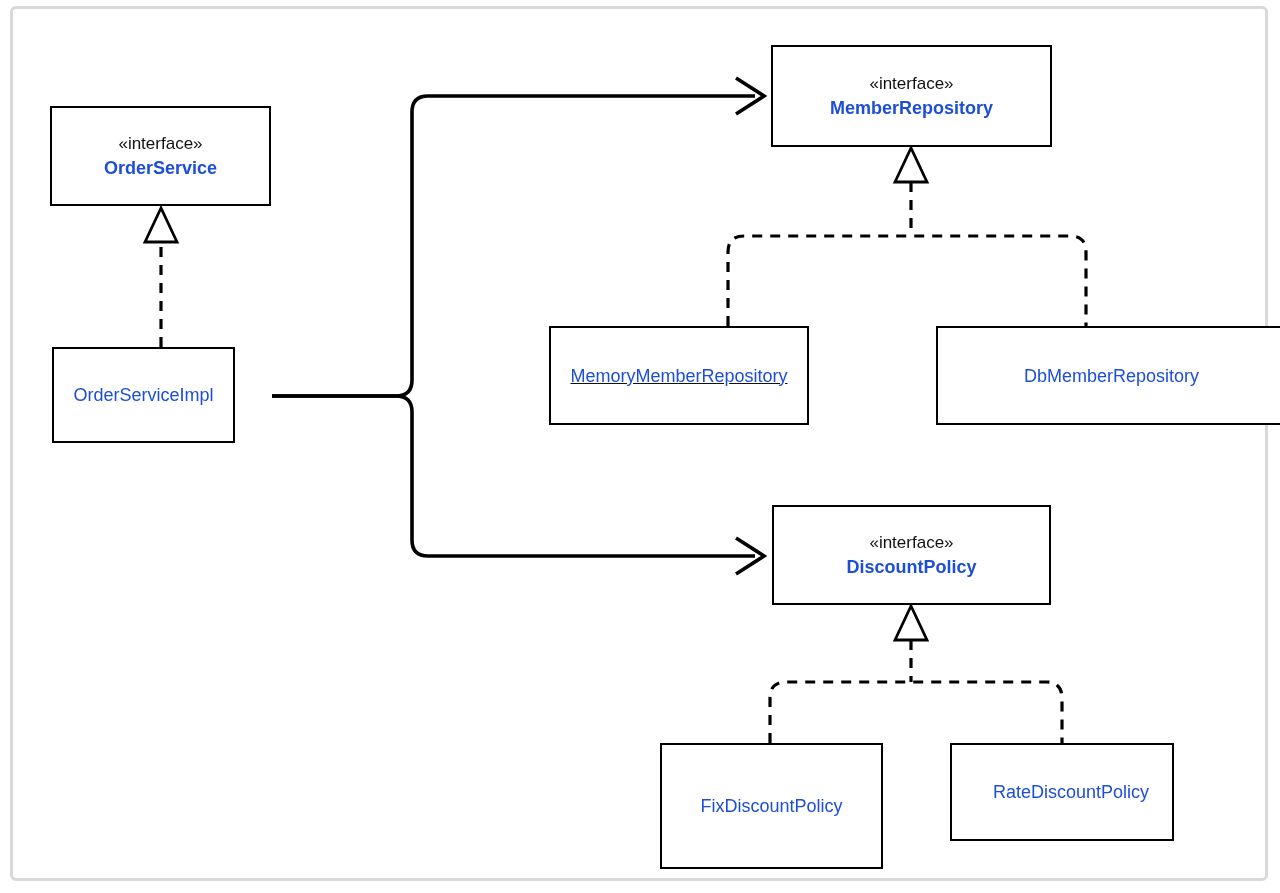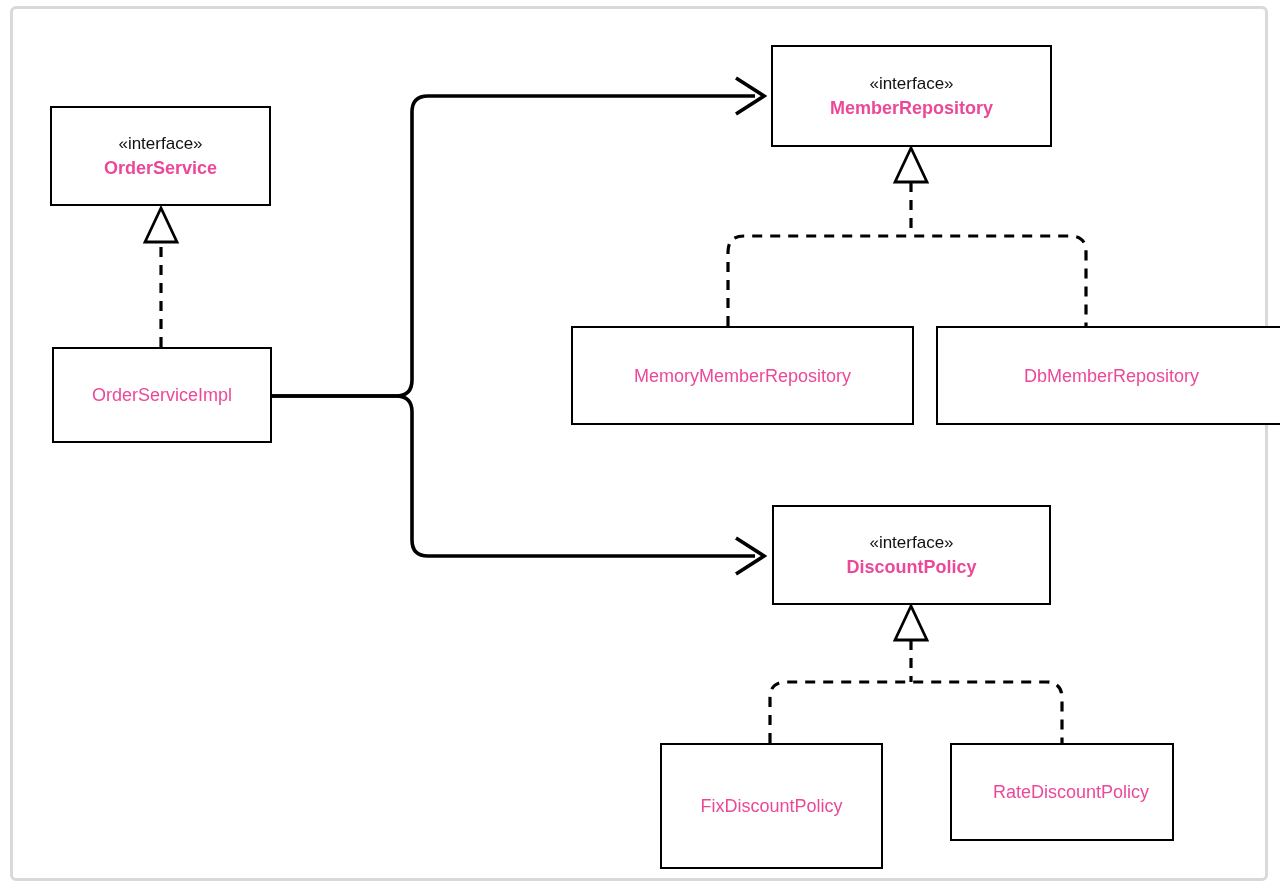--- a/index.html
+++ b/index.html
@@ -46,21 +46,21 @@
     line-height: 24px;
   }
   .stereotype {
     font-size: 17px;
     font-weight: 400;
     color: #111111;
   }
   .class-name {
     font-size: 18px;
     font-weight: 700;
-    color: #ec4899;
+    color: #1d4ed8;
   }
   .class-name.regular {
     font-weight: 400;
   }
   .edge-dashed {
     stroke: #000000;
     stroke-width: 3.2;
     stroke-dasharray: 10 8;
     fill: none;
   }
@@ -118,30 +118,30 @@
       <polygon class="tri" points="911,606 895,640 927,640"></polygon>
     </g>
 
   </svg>
 
   <div class="uml-box" style="left:50px; top:106px; width:221px; height:100px;">
     <span class="stereotype">«interface»</span>
     <span class="class-name">OrderService</span>
   </div>
 
-  <div class="uml-box" style="left:52px; top:347px; width:220px; height:96px;">
+  <div class="uml-box" style="left:52px; top:347px; width:183px; height:96px;">
     <span class="class-name regular">OrderServiceImpl</span>
   </div>
 
   <div class="uml-box" style="left:771px; top:45px; width:281px; height:102px;">
     <span class="stereotype">«interface»</span>
     <span class="class-name">MemberRepository</span>
   </div>
 
-  <div class="uml-box" style="left:571px; top:326px; width:343px; height:99px;">
+  <div class="uml-box" style="left:549px; top:326px; width:260px; height:99px;text-decoration:underline;">
     <span class="class-name regular">MemoryMemberRepository</span>
   </div>
 
   <div class="uml-box" style="left:936px; top:326px; width:351px; height:99px;">
     <span class="class-name regular">DbMemberRepository</span>
   </div>
 
   <div class="uml-box" style="left:772px; top:505px; width:279px; height:100px;">
     <span class="stereotype">«interface»</span>
     <span class="class-name">DiscountPolicy</span>

